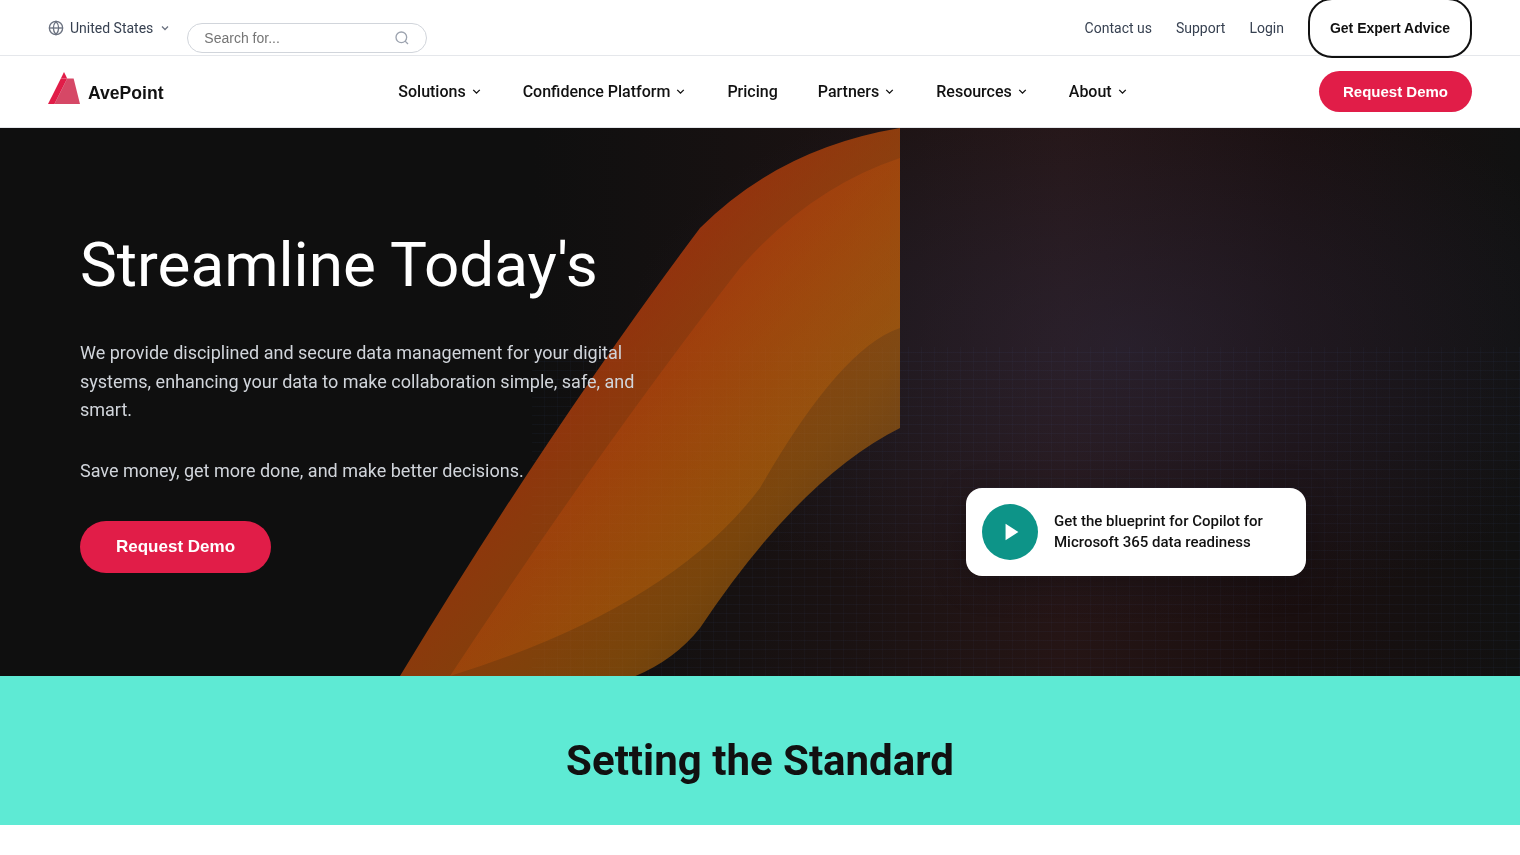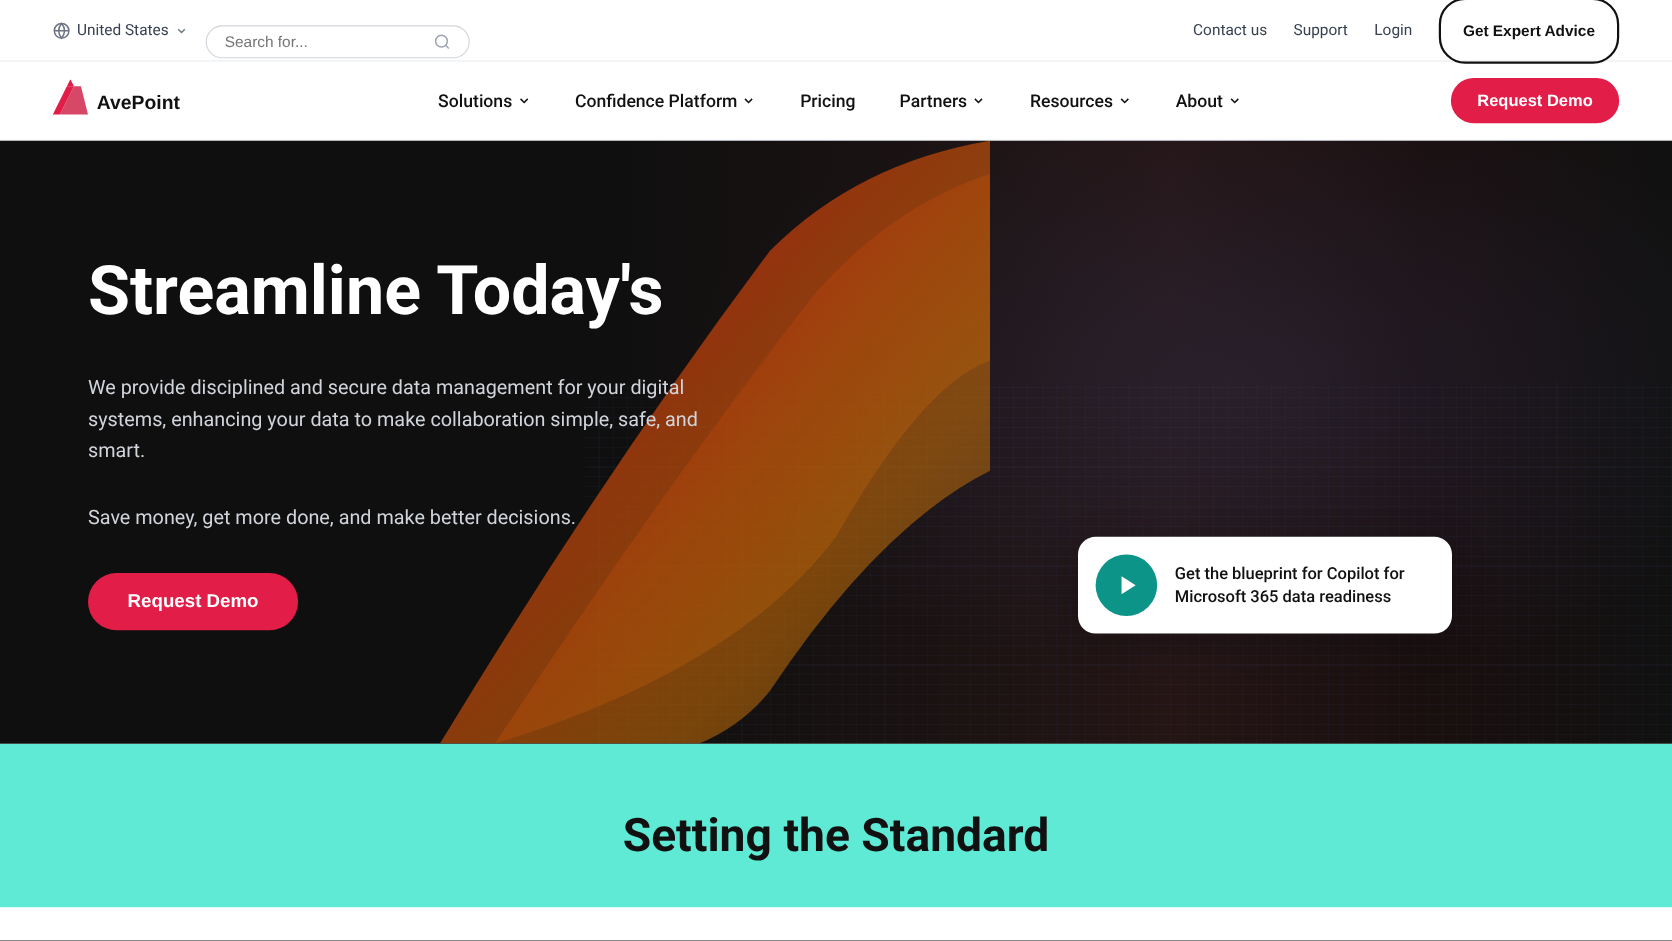--- a/index.html
+++ b/index.html
@@ -97,21 +97,21 @@
     }
 
     .hero-content {
       position: relative;
       z-index: 10;
       padding: 0 80px;
       max-width: 760px;
     }
     .hero-title {
       font-size: 62px;
-      font-weight: 700;
+      font-weight: 400;
       color: #fff;
       line-height: 1.1;
       margin-bottom: 40px;
     }
     .hero-subtitle {
       font-size: 18px;
       color: #d1d5db;
       line-height: 1.6;
       margin-bottom: 16px;
       max-width: 560px;
@@ -129,21 +129,21 @@
       border-radius: 32px;
       padding: 16px 36px;
       font-size: 17px;
       font-weight: 600;
       cursor: pointer;
     }
 
     
     .video-card {
       position: absolute;
-      right: 200px;
+      right: 214px;
       bottom: 100px;
       z-index: 20;
       background: #fff;
       border-radius: 16px;
       padding: 16px 24px 16px 16px;
       display: flex;
       align-items: center;
       gap: 16px;
       box-shadow: 0 8px 32px rgba(0,0,0,0.25);
       max-width: 340px;

